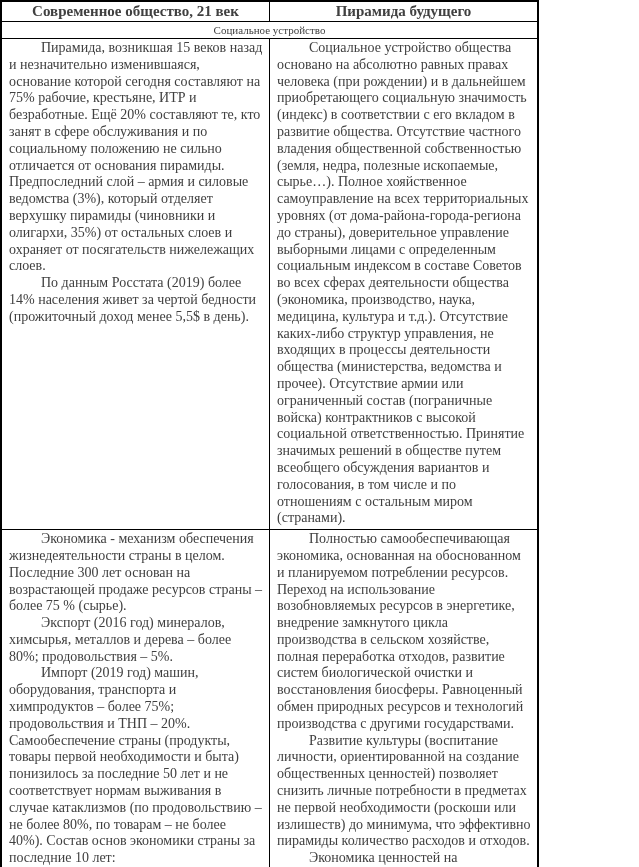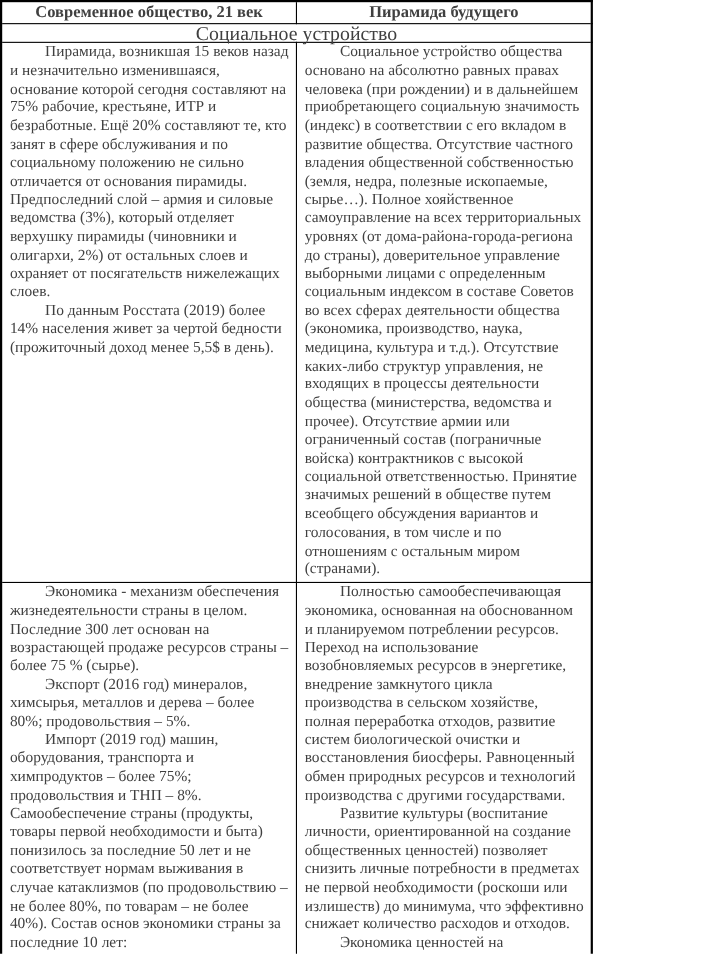--- a/index.html
+++ b/index.html
@@ -32,21 +32,21 @@
   }
   th.col-header {
     font-size: 15px;
     font-weight: bold;
     text-align: center;
     height: 20px;
     line-height: 19px;
     padding: 0 2px;
   }
   td.section-header {
-    font-size: 18px;
+    font-size: 11px;
     font-weight: normal;
     text-align: center;
     height: 16px;
     line-height: 16px;
     padding: 0 2px;
   }
   td.body-cell {
     vertical-align: top;
     font-size: 14px;
     line-height: 16.8px;
@@ -75,39 +75,39 @@
       <th class="col-header">Современное общество, 21 век</th>
       <th class="col-header">Пирамида будущего</th>
     </tr>
 
     <tr>
       <td class="section-header" colspan="2">Социальное устройство</td>
     </tr>
     <tr>
       <td class="body-cell">
         <p class="para indent">Пирамида, возникшая 15 веков назад и незначительно изменившаяся, основание которой сегодня составляют на 75% рабочие, крестьяне, ИТР и безработные. Ещё 20% составляют те, кто занят в сфере обслуживания и по социальному положению не сильно отличается от основания пирамиды.</p>
-        <p class="para">Предпоследний слой – армия и силовые ведомства (3%), который отделяет верхушку пирамиды (чиновники и олигархи, 2%) от остальных слоев и охраняет от посягательств нижележащих слоев.</p>
+        <p class="para">Предпоследний слой – армия и силовые ведомства (3%), который отделяет верхушку пирамиды (чиновники и олигархи, 35%) от остальных слоев и охраняет от посягательств нижележащих слоев.</p>
         <p class="para indent">По данным Росстата (2019) более 14% населения живет за чертой бедности (прожиточный доход менее 5,5$ в день).</p>
       </td>
       <td class="body-cell">
         <p class="para indent">Социальное устройство общества основано на абсолютно равных правах человека (при рождении) и в дальнейшем приобретающего социальную значимость (индекс) в соответствии с его вкладом в развитие общества. Отсутствие частного владения общественной собственностью (земля, недра, полезные ископаемые, сырье…). Полное хояйственное самоуправление на всех территориальных уровнях (от дома-района-города-региона до страны), доверительное управление выборными лицами с определенным социальным индексом в составе Советов во всех сферах деятельности общества (экономика, производство, наука, медицина, культура и т.д.). Отсутствие каких-либо структур управления, не входящих в процессы деятельности общества (министерства, ведомства и прочее). Отсутствие армии или ограниченный состав (пограничные войска) контрактников с высокой социальной ответственностью. Принятие значимых решений в обществе путем всеобщего обсуждения вариантов и голосования, в том числе и по отношениям с остальным миром (странами).</p>
       </td>
     </tr>
 
     <tr>
       <td class="body-cell">
         <p class="para indent">Экономика - механизм обеспечения жизнедеятельности страны в целом. Последние 300 лет основан на возрастающей продаже ресурсов страны – более 75 % (сырье).</p>
         <p class="para indent">Экспорт (2016 год) минералов, химсырья, металлов и дерева – более 80%; продовольствия – 5%.</p>
-        <p class="para indent">Импорт (2019 год) машин, оборудования, транспорта и химпродуктов – более 75%; продовольствия и ТНП – 8%.</p>
+        <p class="para indent">Импорт (2019 год) машин, оборудования, транспорта и химпродуктов – более 75%; продовольствия и ТНП – 20%.</p>
         <p class="para">Самообеспечение страны (продукты, товары первой необходимости и быта) понизилось за последние 50 лет и не соответствует нормам выживания в случае катаклизмов (по продовольствию – не более 80%, по товарам – не более 40%). Состав основ экономики страны за последние 10 лет:</p>
         <p class="para indent">- сфера обслуживания 70%;</p>
         <p class="para indent">- сфера производства 62%;</p>
         <p class="para indent">- сельское хозяйство 96%.</p>
       </td>
       <td class="body-cell">
         <p class="para indent">Полностью самообеспечивающая экономика, основанная на обоснованном и планируемом потреблении ресурсов. Переход на использование возобновляемых ресурсов в энергетике, внедрение замкнутого цикла производства в сельском хозяйстве, полная переработка отходов, развитие систем биологической очистки и восстановления биосферы. Равноценный обмен природных ресурсов и технологий производства с другими государствами.</p>
-        <p class="para indent">Развитие культуры (воспитание личности, ориентированной на создание общественных ценностей) позволяет снизить личные потребности в предметах не первой необходимости (роскоши или излишеств) до минимума, что эффективно снижает количество расходов и отходов.</p>
+        <p class="para indent">Развитие культуры (воспитание личности, ориентированной на создание общественных ценностей) позволяет снизить личные потребности в предметах не первой необходимости (роскоши или излишеств) до минимума, что эффективно пирамиды количество расходов и отходов.</p>
         <p class="para indent">Экономика ценностей на удовлетворение потребностей всех членов общества с учетом индивидуальных запросов.</p>
       </td>
     </tr>
   </tbody>
     </table>
 </div>
 
 </body></html>

